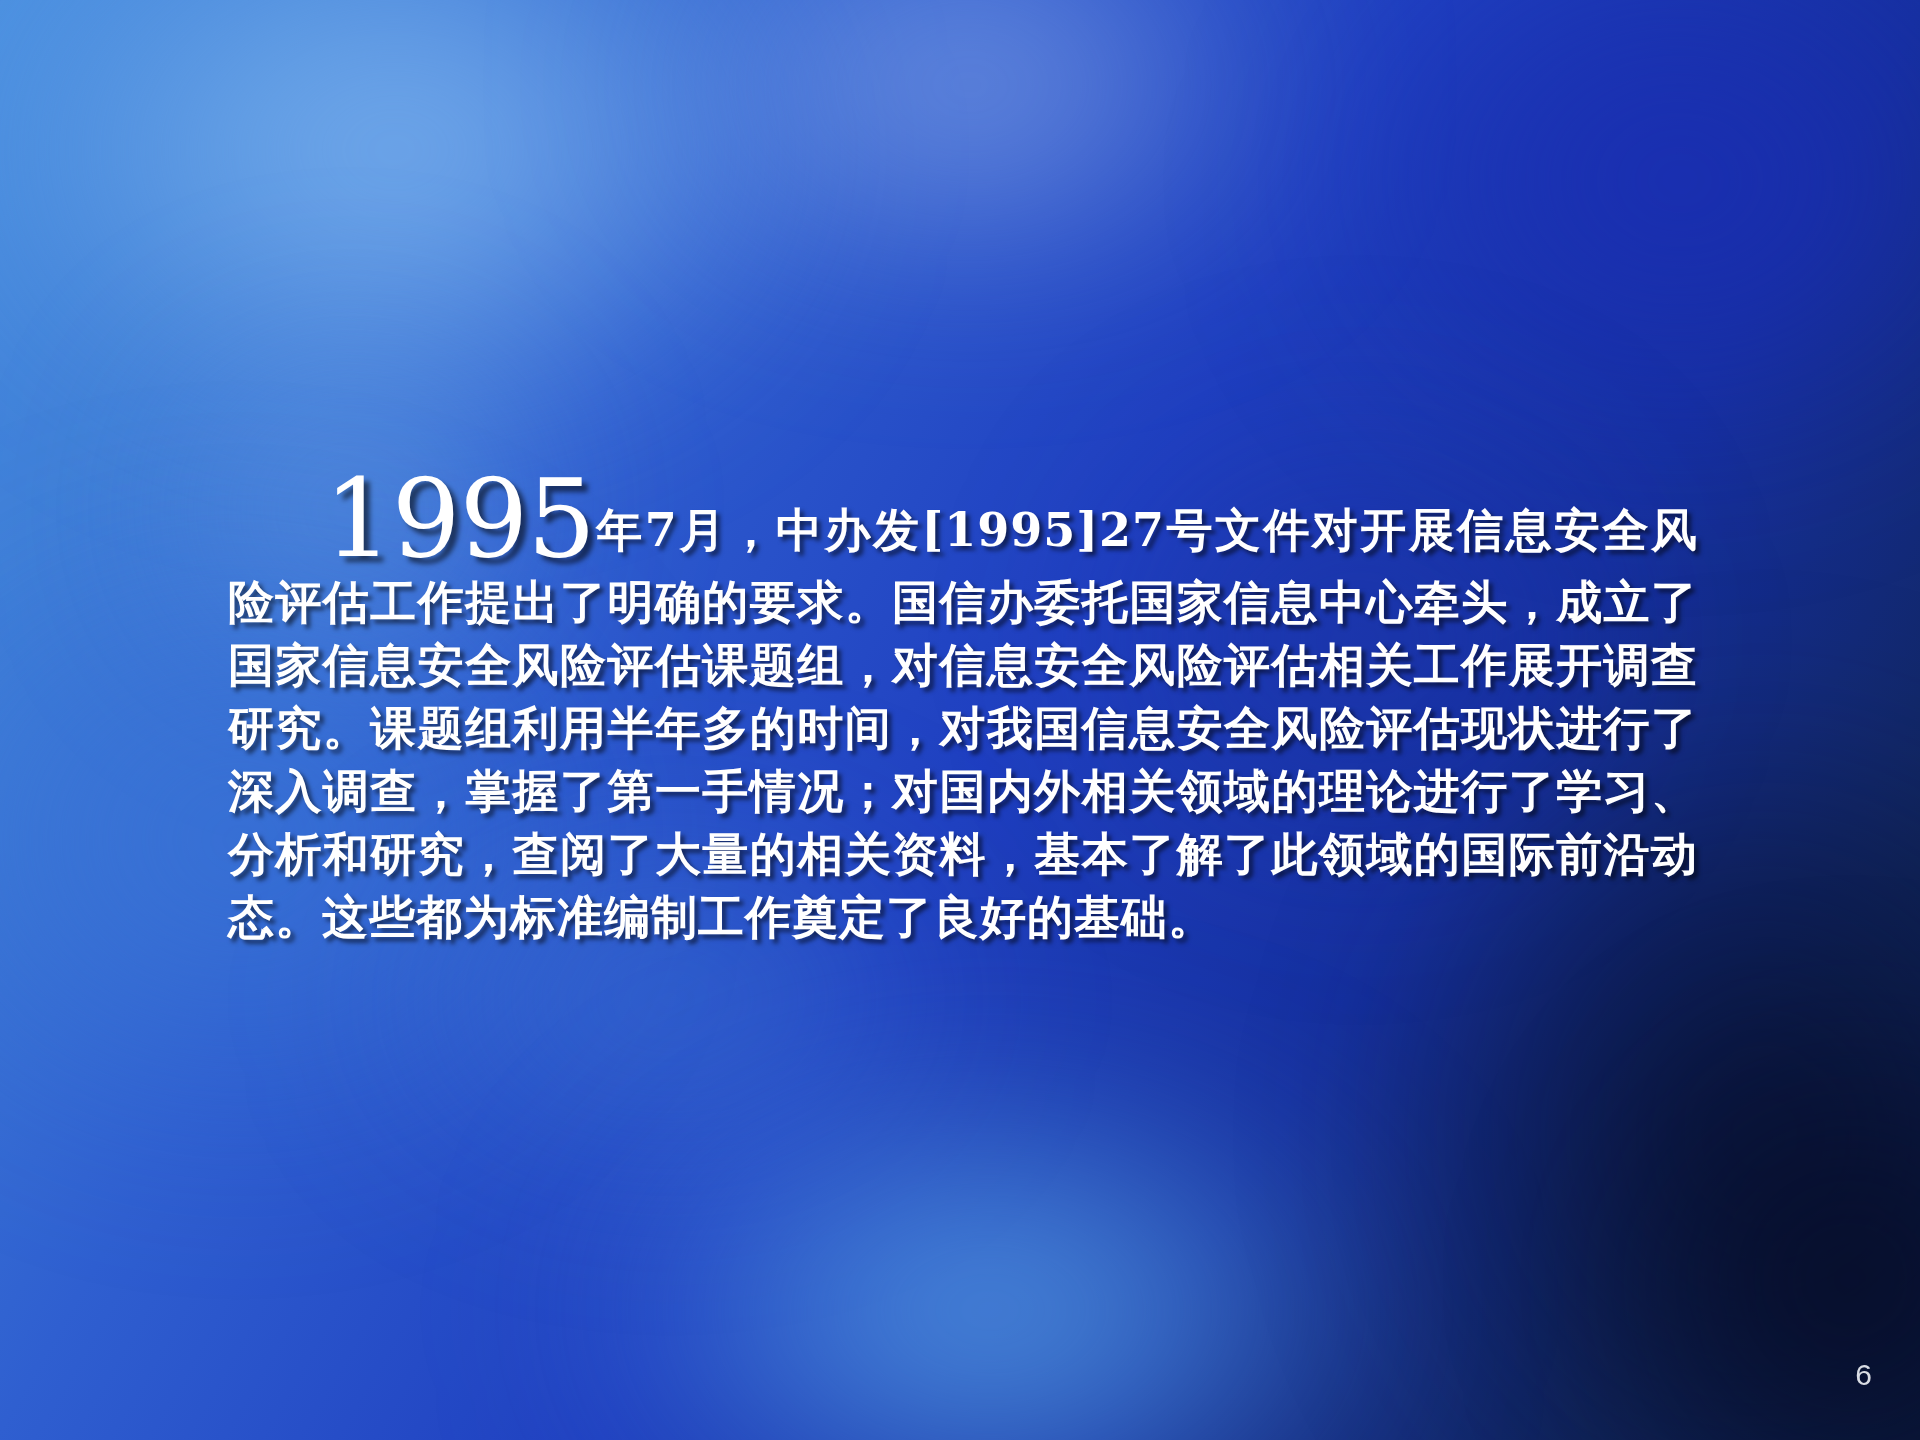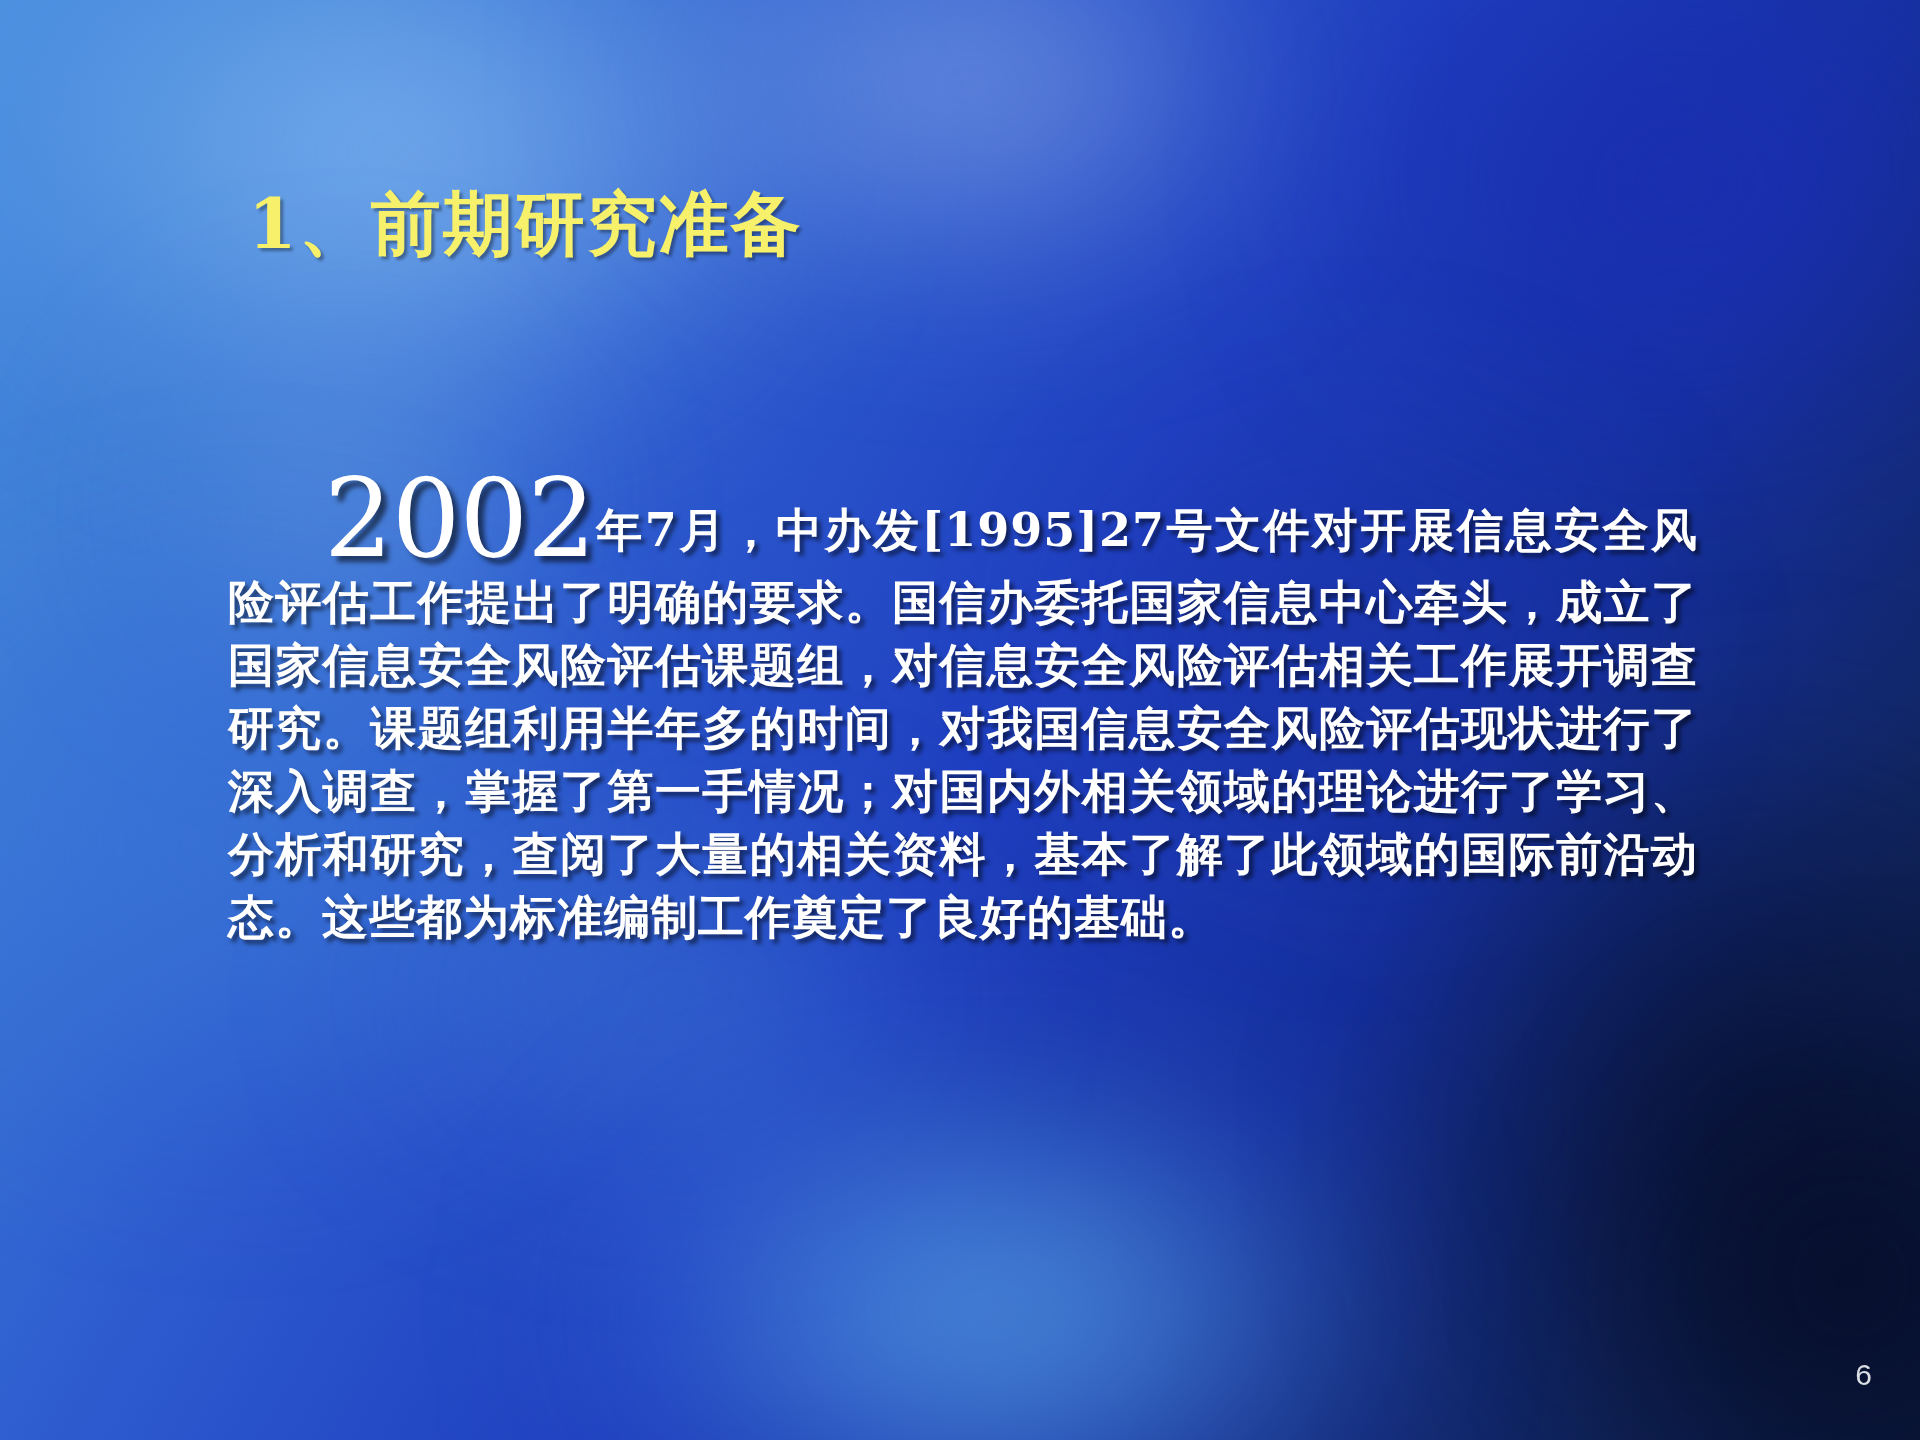--- a/index.html
+++ b/index.html
@@ -165,22 +165,21 @@
   <div class="bg-blob blob-h"></div>
   <div class="bg-blob blob-d"></div>
   <div class="bg-blob blob-i"></div>
   <div class="bg-blob blob-j"></div>
   <div class="bg-blob blob-e"></div>
   <div class="bg-blob blob-f"></div>
   <div class="bg-blob blob-g"></div>
 
   <div class="content">
 
-    <div class="slide-title">1、前期研究准备</div>
 
     <div class="body-block">
-      <p class="body-para"><span class="year-big">2002</span><span>年7月，中办发[1995]27号文件对开展信息安全风险评估工作提出了明确的要求。国信办委托国家信息中心牵头，成立了国家信息安全风险评估课题组，对信息安全风险评估相关工作展开调查研究。课题组利用半年多的时间，对我国信息安全风险评估现状进行了深入调查，掌握了第一手情况；对国内外相关领域的理论进行了学习、分析和研究，查阅了大量的相关资料，基本了解了此领域的国际前沿动态。这些都为标准编制工作奠定了良好的基础。</span></p>
+      <p class="body-para"><span class="year-big">1995</span><span>年7月，中办发[1995]27号文件对开展信息安全风险评估工作提出了明确的要求。国信办委托国家信息中心牵头，成立了国家信息安全风险评估课题组，对信息安全风险评估相关工作展开调查研究。课题组利用半年多的时间，对我国信息安全风险评估现状进行了深入调查，掌握了第一手情况；对国内外相关领域的理论进行了学习、分析和研究，查阅了大量的相关资料，基本了解了此领域的国际前沿动态。这些都为标准编制工作奠定了良好的基础。</span></p>
     </div>
 
     <div class="page-number">6</div>
 
   </div>
 </div>
 
 </body></html>

